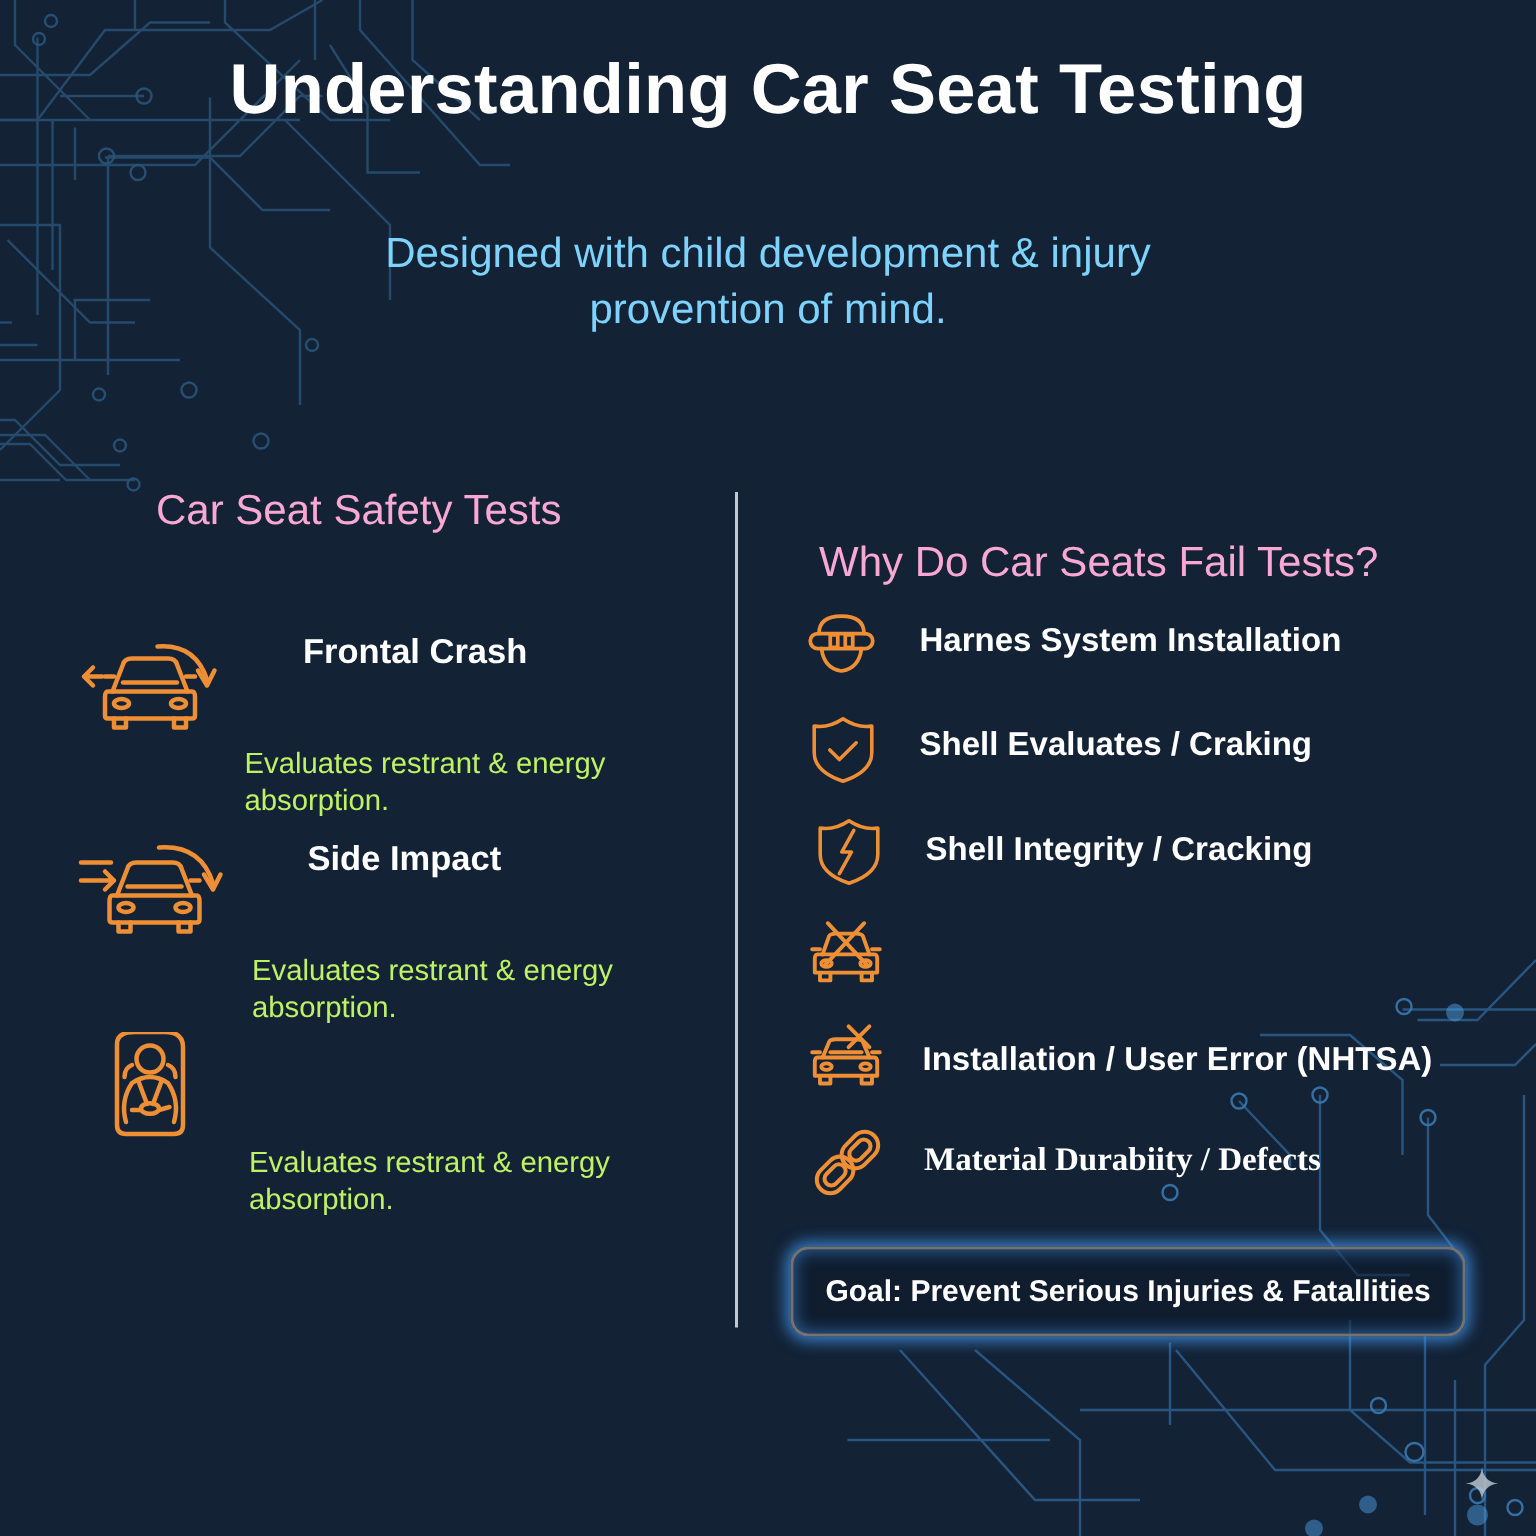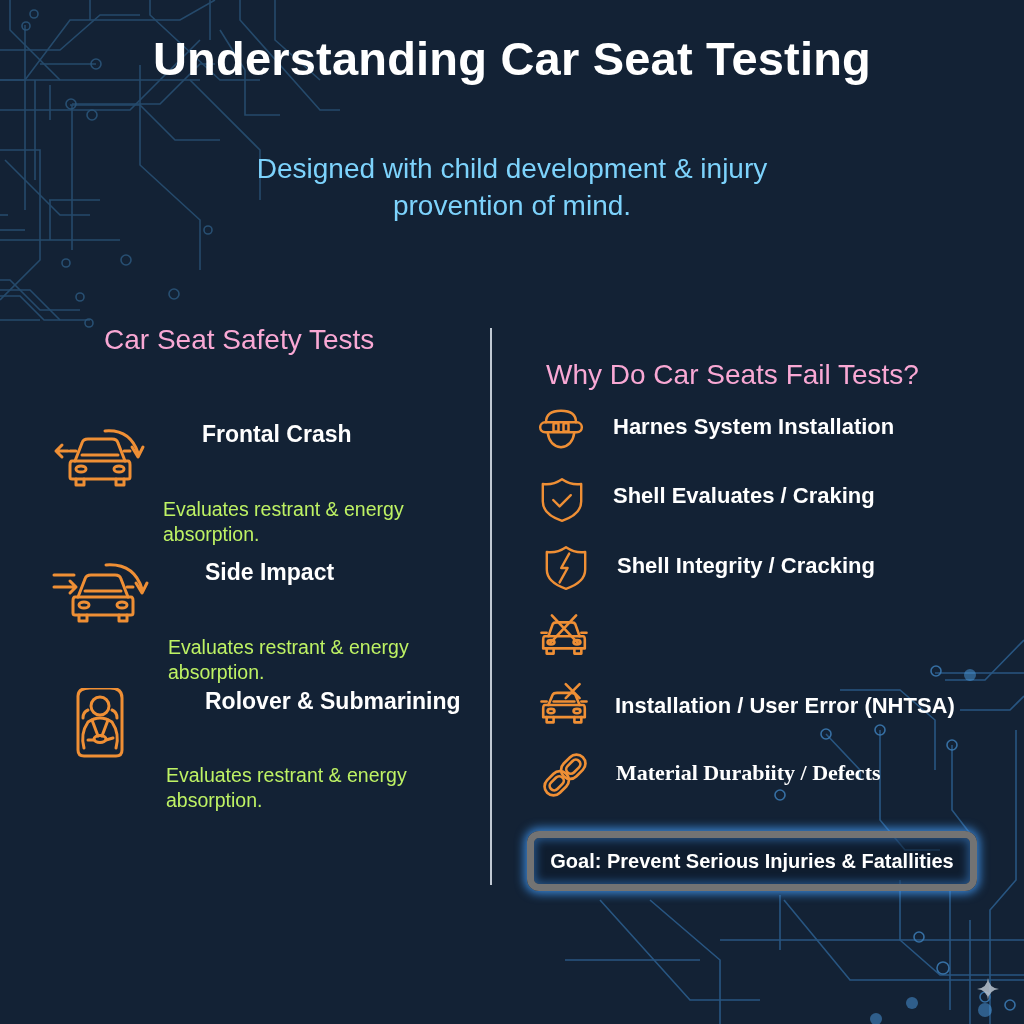--- a/index.html
+++ b/index.html
@@ -27,21 +27,21 @@
     }
     .test-item { position: absolute; left: 50px; width: 420px; height: 90px; }
     .test-item .icon { position: absolute; left: 0; top: 0; width: 100px; height: 80px; }
     .test-item .name { position: absolute; left: 113px; top: 0; font-size: 23px; font-weight: bold; color: #ffffff; white-space: nowrap; margin-left: 39px; }
     .test-item .desc { position: absolute; left: 113px; top: 34px; width: 300px; font-size: 19.5px; line-height: 25px; color: #bef264; margin-top: 42px; }
     .fail-item { position: absolute; left: 530px; width: 460px; height: 60px; }
     .fail-item .icon { position: absolute; left: 0; top: 0; width: 60px; height: 60px; }
     .fail-item .label { position: absolute; left: 83px; font-size: 22px; font-weight: bold; color: #ffffff; white-space: nowrap; }
     .goal {
       position: absolute; left: 527px; top: 831px; width: 450px; height: 60px; box-sizing: border-box;
-      border: 7px solid #737373; border-radius: 12px;
+      border: 2px solid #737373; border-radius: 12px;
       box-shadow: 0 0 10px 3px rgba(70,160,255,0.75), inset 0 0 10px 2px rgba(70,160,255,0.45);
       background: rgba(13,26,42,0.55);
       display: flex; align-items: center; justify-content: center;
       font-size: 20px; font-weight: bold; color: #ffffff; white-space: nowrap;
     }
     .sparkle { position: absolute; left: 976px; top: 977px; width: 24px; height: 24px; }
     svg .o { fill: none; stroke: #ef8f35; stroke-width: 3; stroke-linecap: round; stroke-linejoin: round; }
   </style>
 </head>
 <body>
@@ -182,21 +182,20 @@
 <div class="test-item" style="top:688px;">
   <svg class="icon" viewBox="0 0 100 80" style="top:0;left:0;width:100px;height:80px;">
     <path class="o" d="M28 8 Q28 0 40 0 L60 0 Q72 0 72 10 L72 62 Q72 68 66 68 L34 68 Q28 68 28 62 Z"></path>
     <circle class="o" cx="50" cy="18" r="9"></circle>
     <path class="o" d="M38 22 Q33 24 33 30 M62 22 Q67 24 67 30"></path>
     <path class="o" d="M34 60 Q30 46 38 34 Q44 30 50 30 Q56 30 62 34 Q70 46 66 60"></path>
     <path class="o" d="M42 32 L48 48 M58 32 L52 48"></path>
     <ellipse class="o" cx="50" cy="51" rx="6" ry="3.5"></ellipse>
     <path class="o" d="M38 52 L44 52 M56 52 L63 50"></path>
   </svg>
-  <div class="name" style="left:116px;">Rolover &amp; Submarining</div>
   <div class="desc" style="left:116px;top:33px;">Evaluates restrant &amp; energy absorption.</div>
 </div>
 
 <div class="fail-item" style="top:400px;">
   <svg class="icon" viewBox="0 0 60 60" style="left:6px;top:4px;width:50px;height:50px;">
     <path class="o" d="M12 22 Q12 8 30 8 Q48 8 48 22"></path>
     <path class="o" d="M14 34 Q16 50 30 52 Q44 50 46 34"></path>
     <rect class="o" x="5" y="22" width="50" height="12" rx="6"></rect>
     <rect class="o" x="21" y="23" width="6" height="10" rx="1"></rect>
     <rect class="o" x="33" y="23" width="6" height="10" rx="1"></rect>

